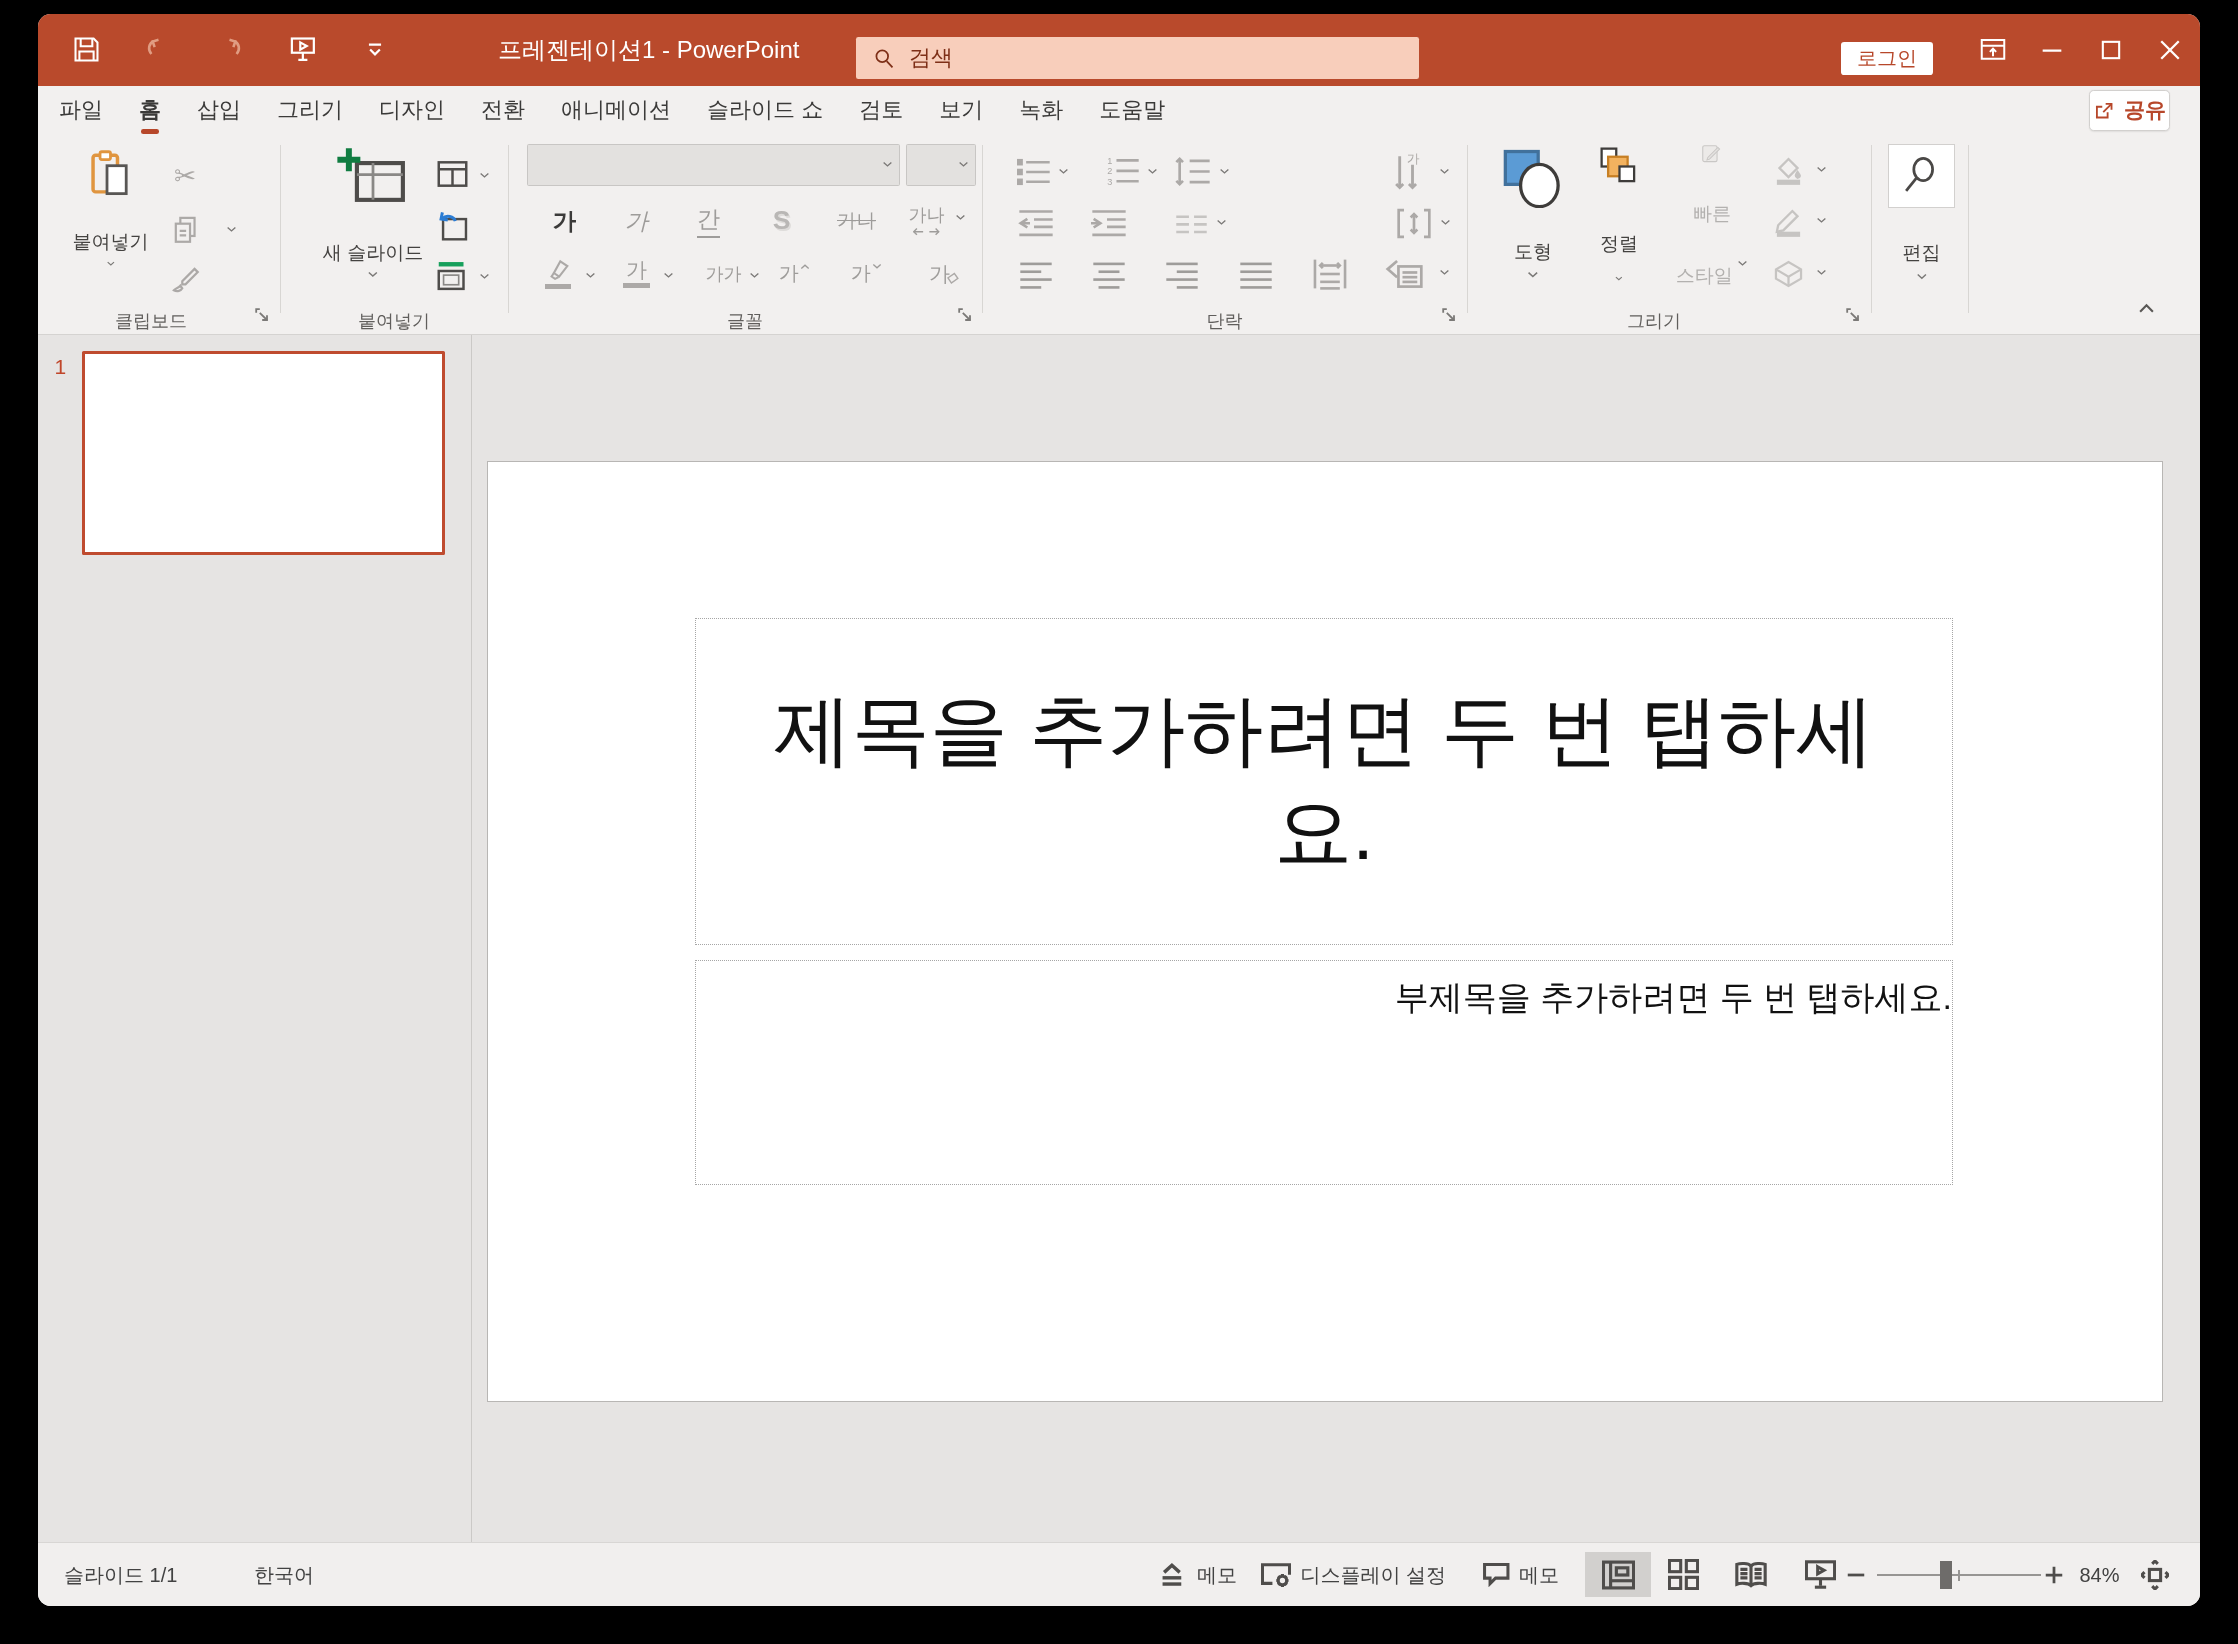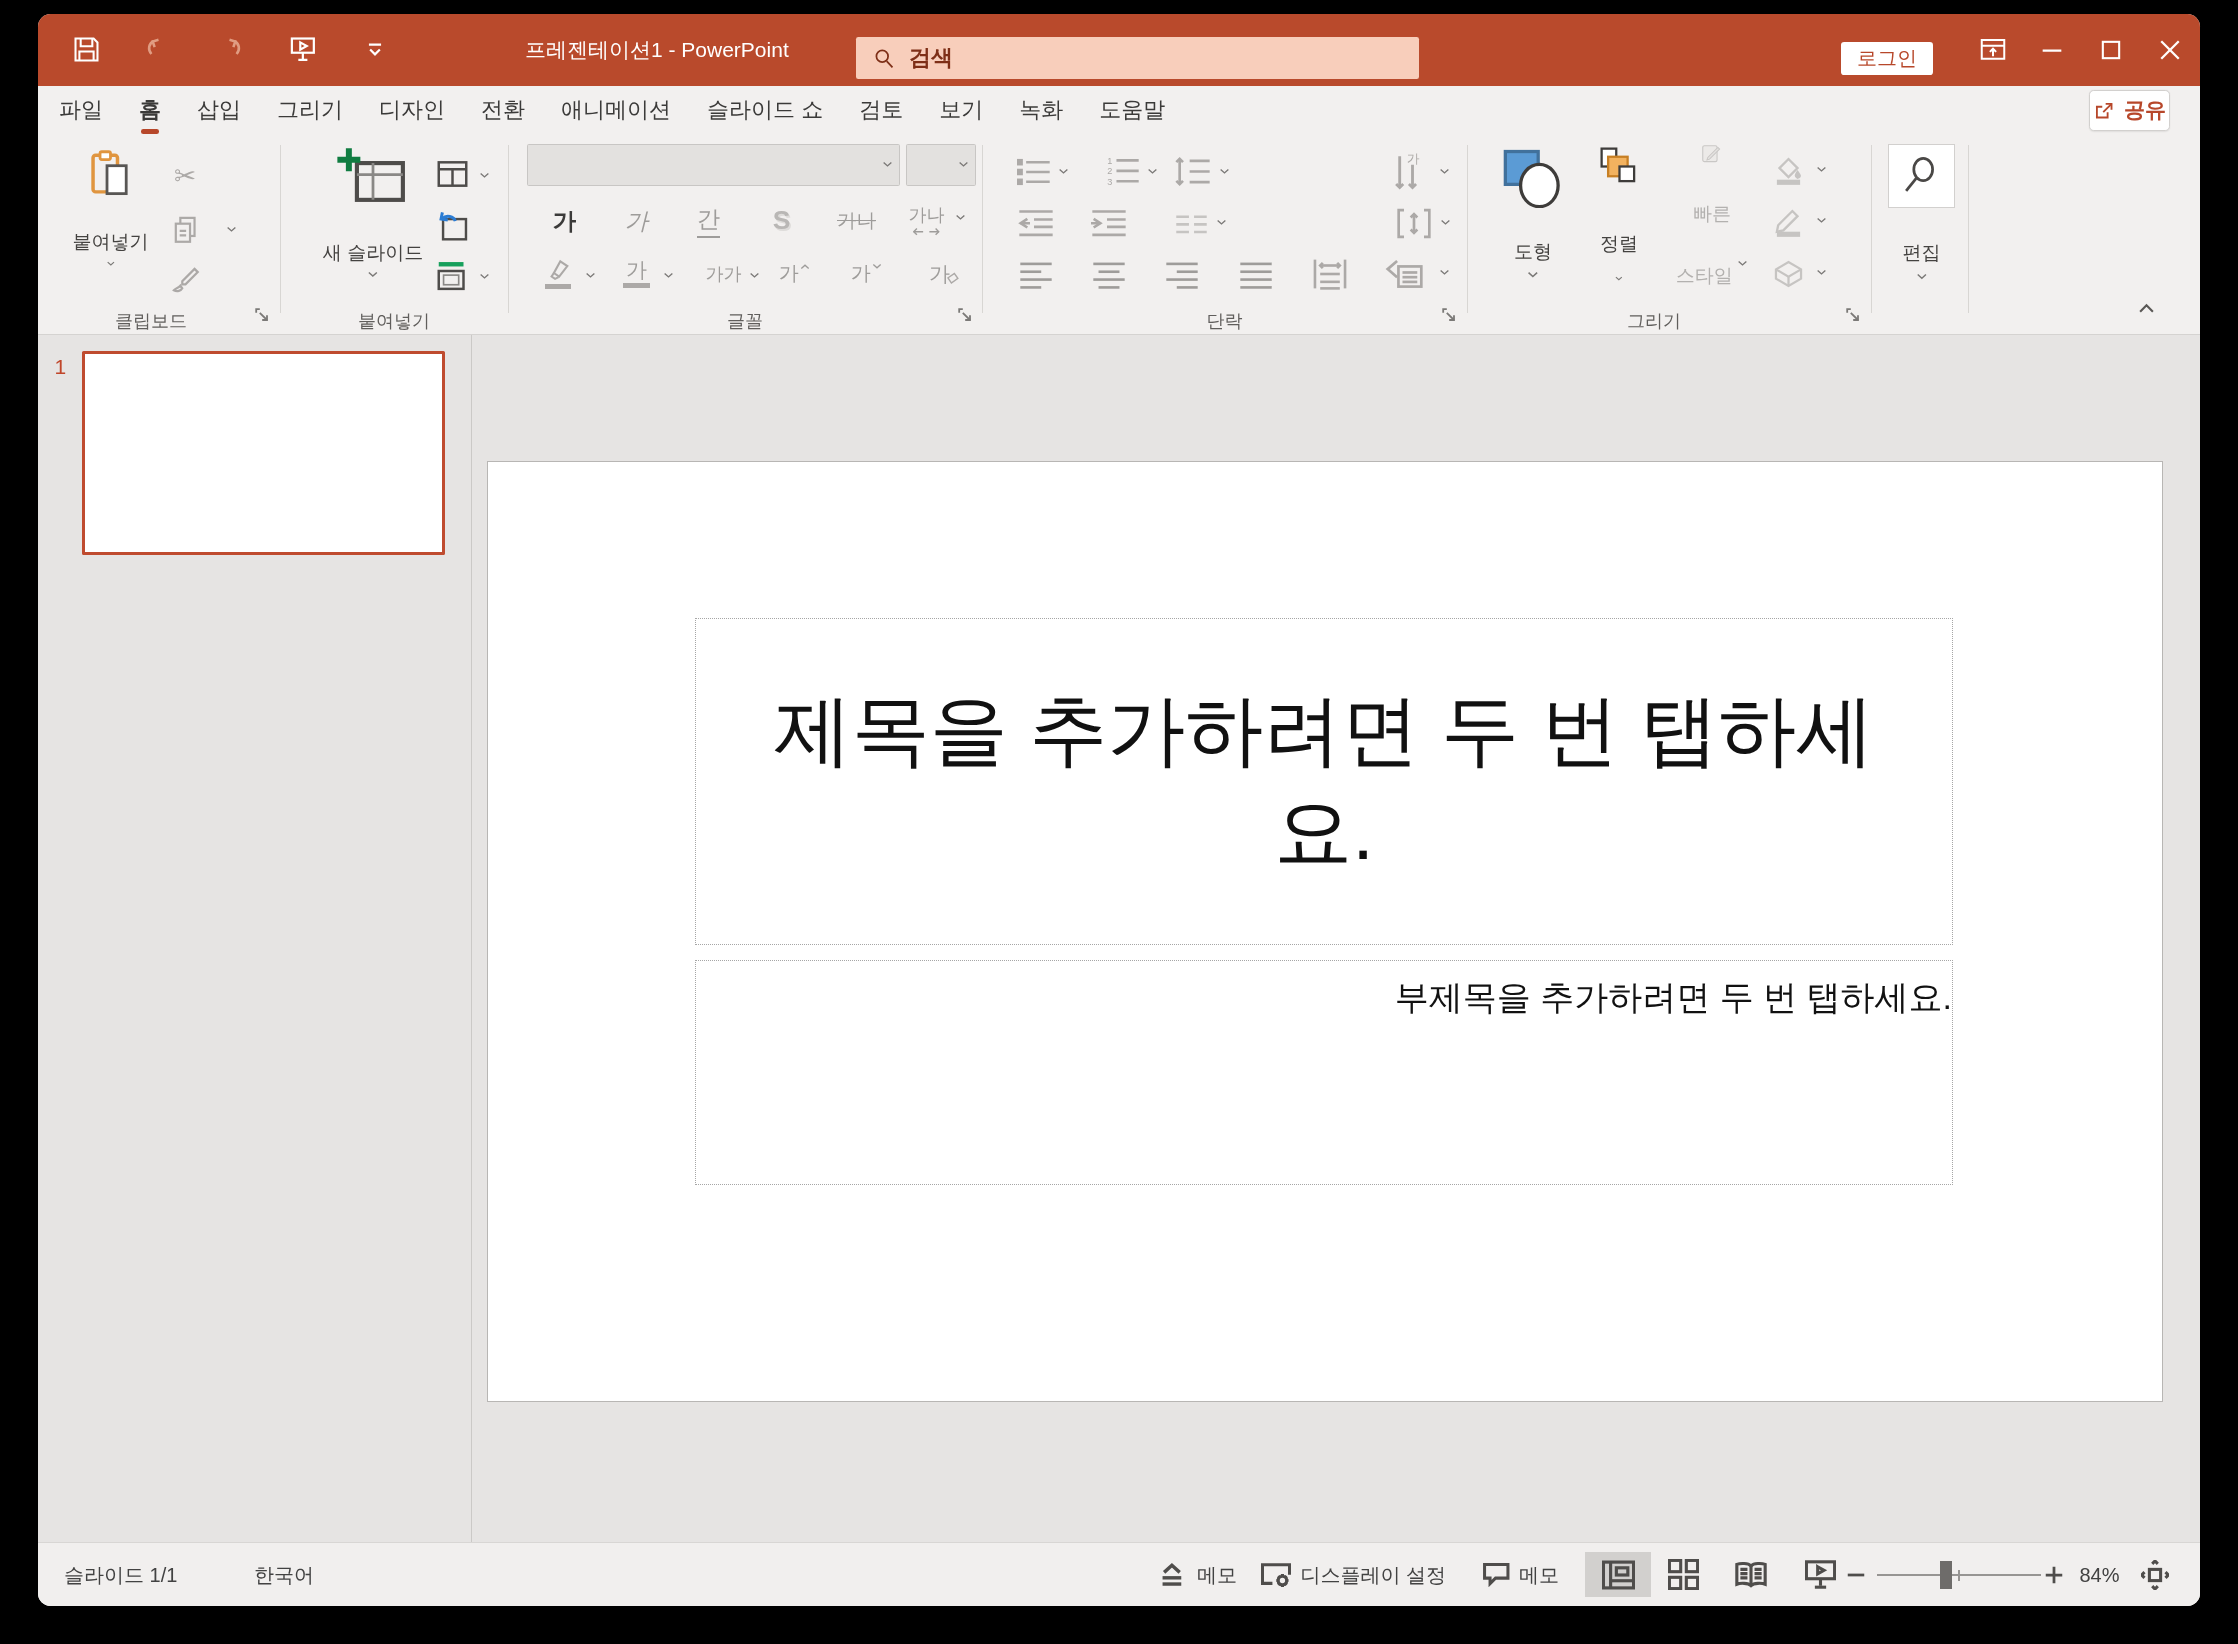--- a/index.html
+++ b/index.html
@@ -4,23 +4,23 @@
 <style>
   html,body{margin:0;padding:0;background:#000;width:2239px;height:1644px;
     font-family:"Liberation Sans","DejaVu Sans",sans-serif;-webkit-font-smoothing:antialiased;}
   *{box-sizing:border-box}
   .abs{position:absolute}
   .window{position:absolute;left:38px;top:14px;width:2162px;height:1592px;border-radius:12.5px;
     overflow:hidden;background:#F2F0EF;display:flex;flex-direction:column;}
   
   .titlebar{position:relative;height:72px;background:#B94A2C;flex:0 0 auto;color:#fff;}
   .qat-ico{position:absolute;top:20px;width:31px;height:31px;display:flex;align-items:center;justify-content:center;}
-  .titlebar .title{position:absolute;left:460px;top:0;height:72px;line-height:72px;font-size:21px;color:#fff;white-space:nowrap;margin-left:27px;}
+  .titlebar .title{position:absolute;left:460px;top:0;height:72px;line-height:72px;font-size:24px;color:#fff;white-space:nowrap;}
   .searchbox{position:absolute;left:818px;top:23.4px;width:563px;height:42px;background:#F8CEBB;border-radius:2.3px;
-    display:flex;align-items:center;padding-left:17px;gap:12.5px;font-size:22px;color:#7E2F17;font-weight:bold;}
+    display:flex;align-items:center;padding-left:17px;gap:12.5px;font-size:22px;color:#7E2F17;}
   .login-btn{position:absolute;left:1803px;top:28px;width:92px;height:33px;background:#fff;border-radius:3.1px;
     display:flex;align-items:center;justify-content:center;font-size:20px;color:#B7472A;}
   .winctl{position:absolute;top:19px;width:34px;height:34px;display:flex;align-items:center;justify-content:center;}
   
   .tabsrow{position:relative;height:50px;flex:0 0 auto;display:flex;align-items:center;padding-left:3.1px;}
   .tab{position:relative;height:50px;line-height:47px;padding:0 18px;font-size:22px;color:#3B3A39;white-space:nowrap;cursor:default;}
   .tab.active{font-weight:700;}
   .tab.active::after{content:"";position:absolute;left:20px;right:20px;bottom:2.3px;height:4.7px;background:#B7472A;border-radius:2.3px;}
   .share-btn{position:absolute;left:2051px;top:3.9px;width:81px;height:41px;background:#fff;border:0.8px solid #D2D0CE;border-radius:4.7px;
     display:flex;align-items:center;justify-content:center;gap:7.8px;font-size:21px;font-weight:700;color:#B7472A;box-shadow:0 0.8px 1.6px rgba(0,0,0,.08);}

